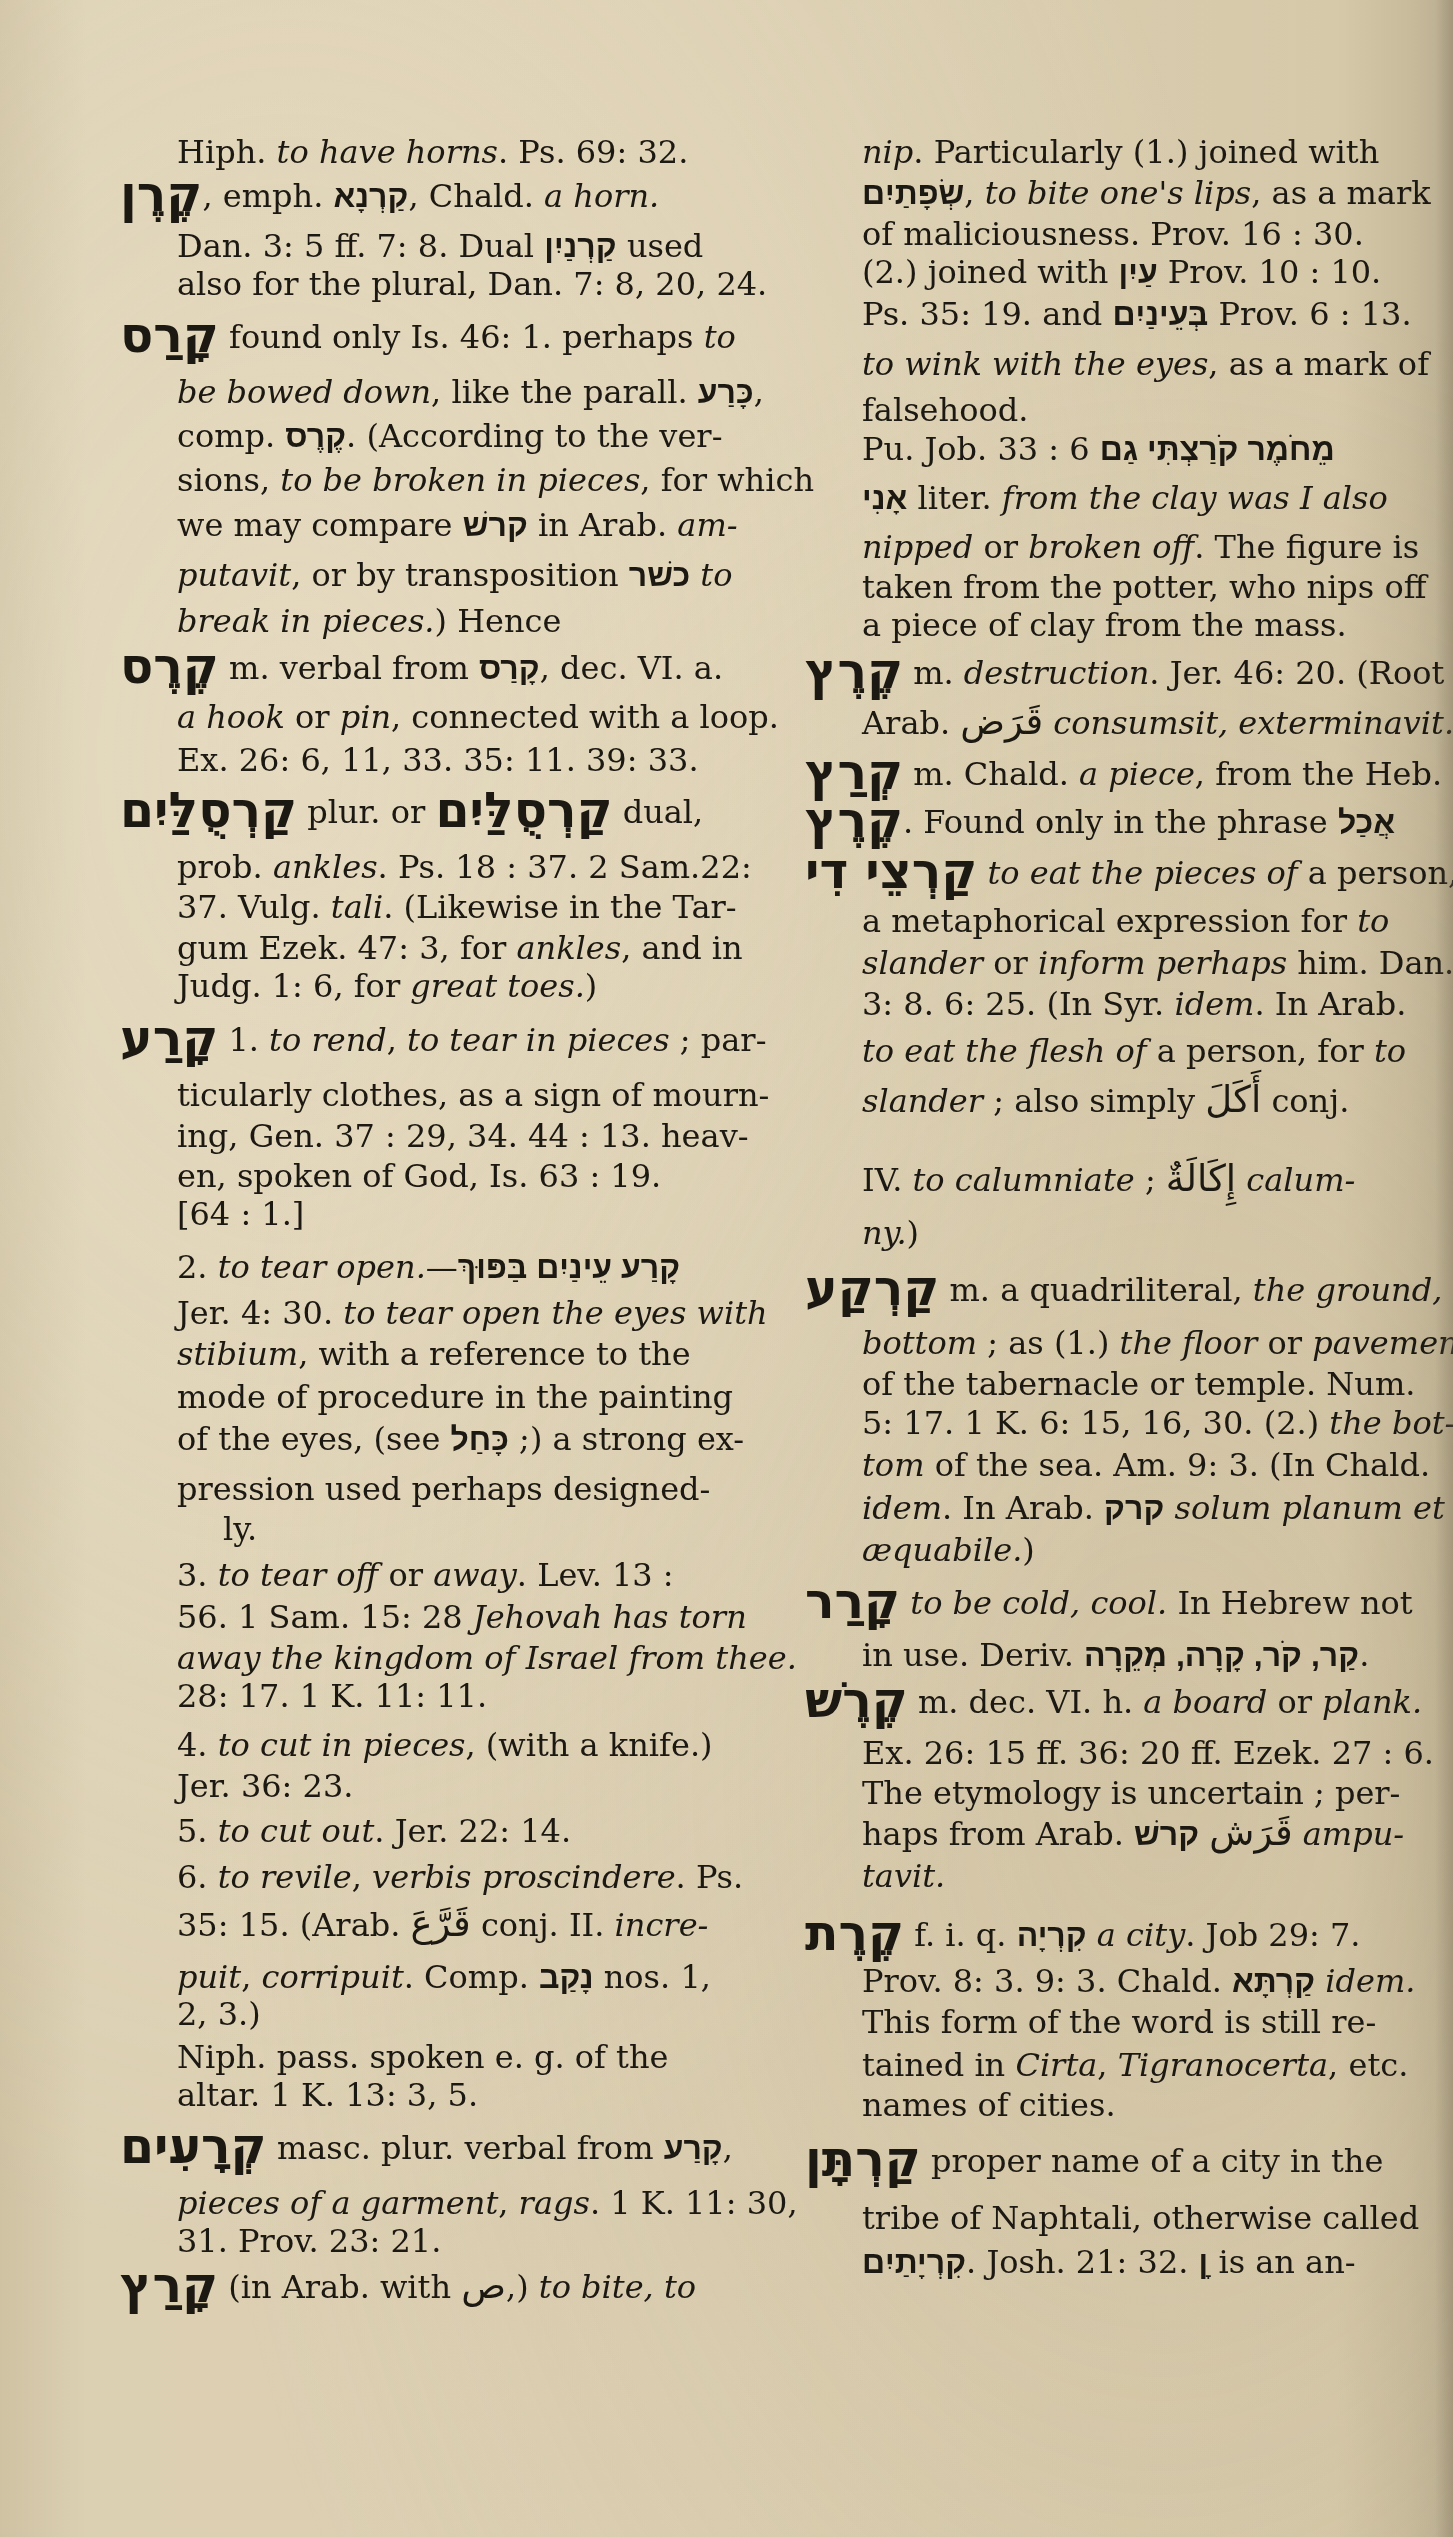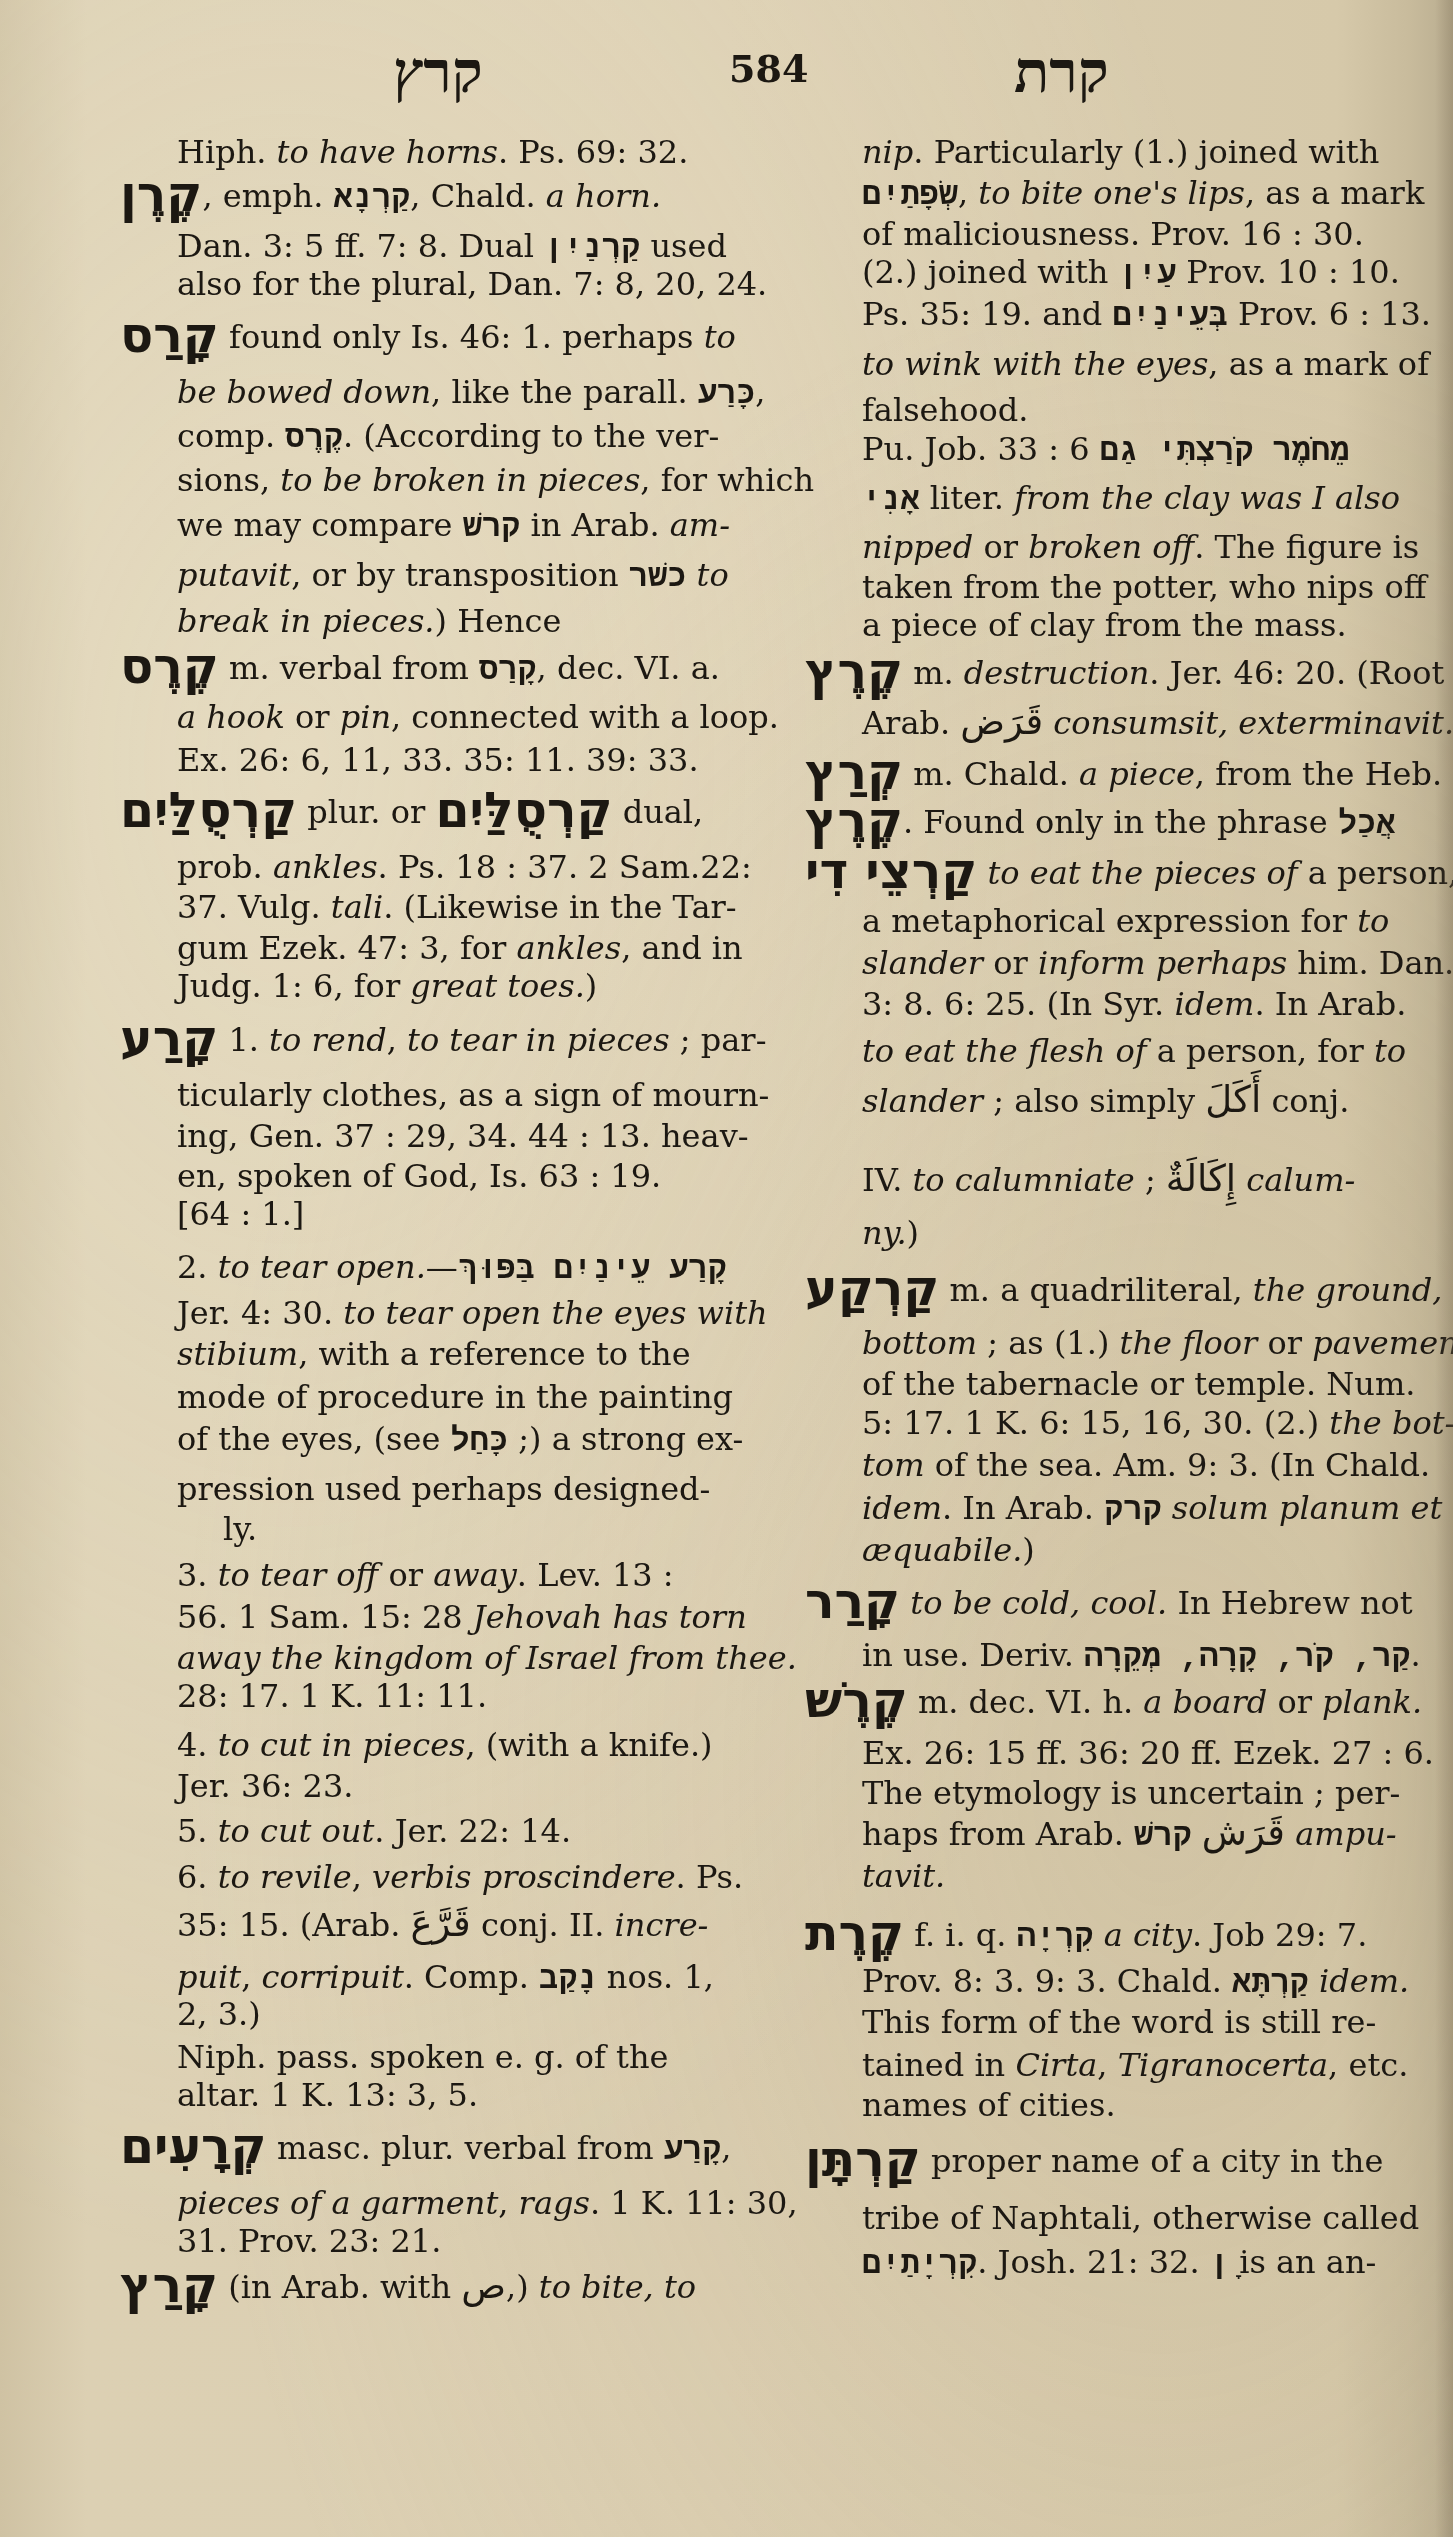--- a/index.html
+++ b/index.html
@@ -26,35 +26,30 @@
 
   .ln {
     position: absolute; left: 0; width: 634px;
     font-size: 32px; line-height: 38px; white-space: nowrap;
     text-align: justify;
   }
   .ln.indent { left: 57px; width: 577px; }
   .ln.cont { left: 57px; width: 577px; }
   .ln.head { left: 0; }
   .it { font-style: italic; }
-  .heb { font-family: Liberation Mono, monospace; font-weight: bold; direction: rtl; unicode-bidi: isolate; margin-top: 14px; }
+  .heb { font-family: Liberation Sans, sans-serif; font-weight: bold; direction: rtl; unicode-bidi: isolate; margin-top: 14px; }
   .heb-big { font-size: 49px; font-weight: bold; font-family: "DejaVu Sans", sans-serif; direction: rtl; unicode-bidi: isolate; vertical-align: -3.8px; }
   .arab { font-family: "DejaVu Sans", sans-serif; direction: rtl; unicode-bidi: isolate; font-size: 37px; }
   .spine { position: absolute; right: 0; top: 0; width: 19px; height: 2538px;
     background: linear-gradient(90deg, rgba(0,0,0,0), rgba(120,105,80,0.35)); }
 </style>
 </head>
 <body>
 
 <div class="page">
-  <div class="header">
-    <span class="hdr-left">קרץ</span>
-    <span class="hdr-num">584</span>
-    <span class="hdr-right">קרת</span>
-  </div>
 
   <div class="col col-left" id="col-left">
       <div class="ln indent" style="top: 0px;"><span>Hiph. </span><span class="it">to have horns</span><span>. Ps. 69: 32.</span></div>
       <div class="ln head" style="top: 43px;"><span class="heb-big">קֶרֶן</span><span>, emph. </span><span class="heb">קַרְנָא</span><span>, Chald. </span><span class="it">a horn.</span></div>
       <div class="ln cont" style="top: 94px;"><span>Dan. 3: 5 ff. 7: 8. Dual </span><span class="heb">קַרְנַיִן</span><span> used</span></div>
       <div class="ln cont" style="top: 132px;"><span>also for the plural, Dan. 7: 8, 20, 24.</span></div>
       <div class="ln head" style="top: 184px;"><span class="heb-big">קָרַס</span><span> found only  Is. 46: 1. perhaps </span><span class="it">to</span></div>
       <div class="ln cont" style="top: 240px;"><span class="it">be bowed down</span><span>, like the parall. </span><span class="heb">כָּרַע</span><span>,</span></div>
       <div class="ln cont" style="top: 284px;"><span>comp. </span><span class="heb">קֶרֶס</span><span>.  (According to the ver-</span></div>
       <div class="ln cont" style="top: 328px;"><span>sions, </span><span class="it">to be broken in pieces</span><span>, for which</span></div>

